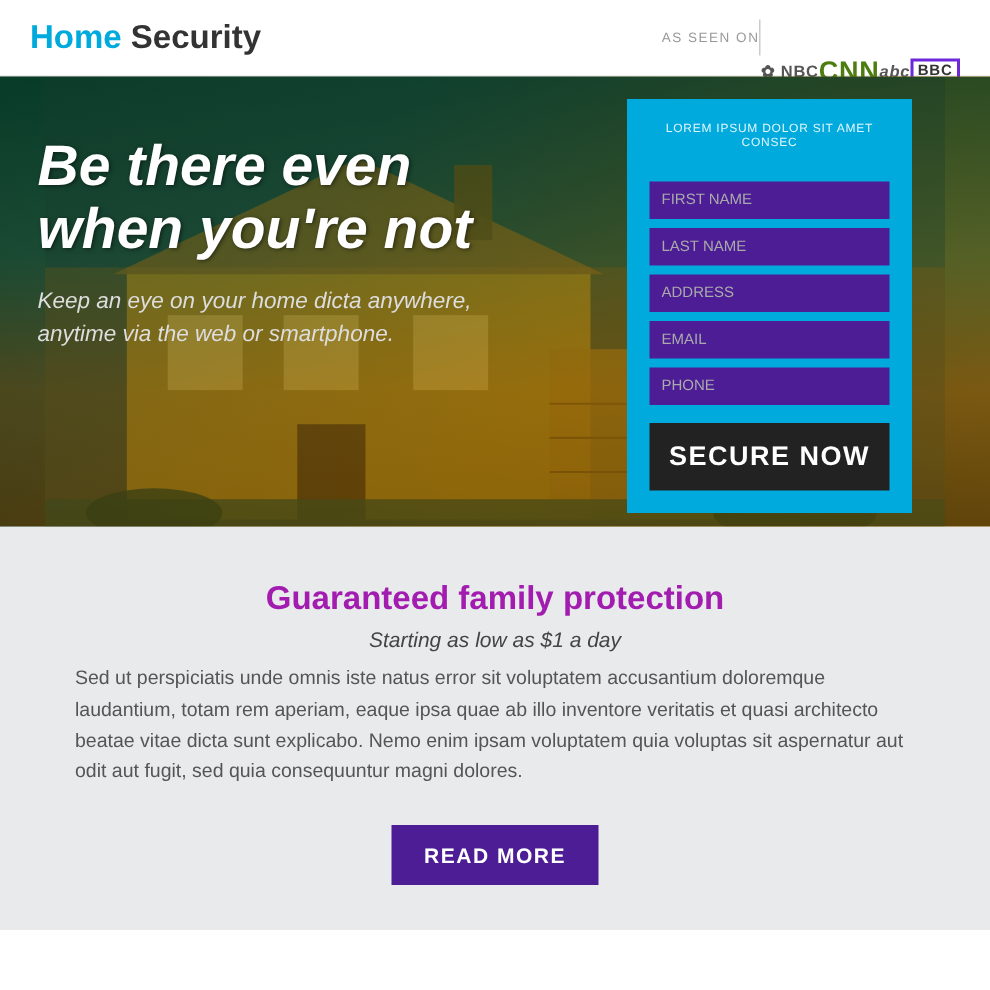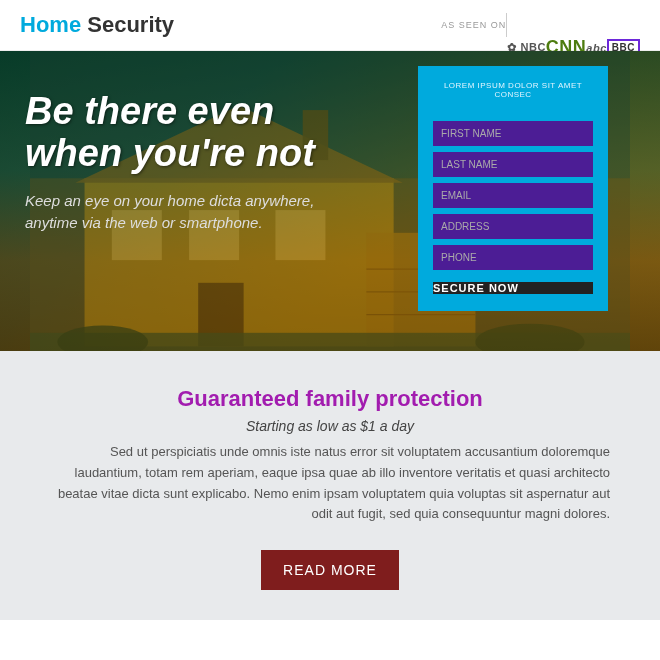--- a/index.html
+++ b/index.html
@@ -134,28 +134,28 @@
       margin-bottom: 6px;
       border: none;
       font-size: 10px;
       color: #888;
       background: #4c1d95;
       display: block;
     }
     .form-input::placeholder { color: #aaa; font-size: 10px; text-transform: uppercase; }
     .secure-btn {
       width: 100%;
-      padding: 0;
+      padding: 12px;
       background: #222;
       color: #fff;
       border: none;
-      font-size: 11px;
+      font-size: 18px;
       font-weight: bold;
       cursor: pointer;
-      text-align: left;
+      text-align: center;
       letter-spacing: 1px;
       margin-top: 6px;
     }
 
     
     .content-section {
       background: #e8eaec;
       padding: 35px 50px 30px;
       text-align: center;
     }
@@ -168,30 +168,30 @@
     .content-subtitle {
       font-size: 14px;
       font-style: italic;
       color: #444;
       margin-bottom: 8px;
     }
     .content-body {
       font-size: 13px;
       color: #555;
       line-height: 1.6;
-      text-align: right;
+      text-align: left;
       margin-bottom: 25px;
     }
     .read-more-btn {
       display: inline-block;
       padding: 12px 22px;
-      background: #7f1d1d;
+      background: #4c1d95;
       color: #fff;
       font-size: 14px;
-      font-weight: normal;
+      font-weight: bold;
       letter-spacing: 1px;
       border: none;
       cursor: pointer;
       text-decoration: none;
     }
   </style>
 </head>
 <body>
 
 <header class="header">
@@ -248,22 +248,22 @@
 
   <div class="hero-text">
     <h1 class="hero-headline">Be there even when you're not</h1>
     <p class="hero-sub">Keep an eye on your home dicta anywhere, anytime via the web or smartphone.</p>
   </div>
 
   <div class="get-started-box">
     <div class="get-started-subtitle">LOREM IPSUM DOLOR SIT AMET CONSEC</div>
     <input class="form-input" type="text" placeholder="FIRST NAME" style="">
     <input class="form-input" type="text" placeholder="LAST NAME" style="">
+    <input class="form-input" type="text" placeholder="ADDRESS" style="">
     <input class="form-input" type="email" placeholder="EMAIL" style="">
-    <input class="form-input" type="text" placeholder="ADDRESS" style="">
     <input class="form-input" type="tel" placeholder="PHONE" style="">
     <button class="secure-btn">SECURE NOW</button>
   </div>
 </section>
 
 <section class="content-section">
   <h2 class="content-title">Guaranteed family protection</h2>
   <p class="content-subtitle">Starting as low as $1 a day</p>
   <p class="content-body">Sed ut perspiciatis unde omnis iste natus error sit voluptatem accusantium doloremque laudantium, totam rem aperiam, eaque ipsa quae ab illo inventore veritatis et quasi architecto beatae vitae dicta sunt explicabo. Nemo enim ipsam voluptatem quia voluptas sit aspernatur aut odit aut fugit, sed quia consequuntur magni dolores.</p>
   <button class="read-more-btn">READ MORE</button>

